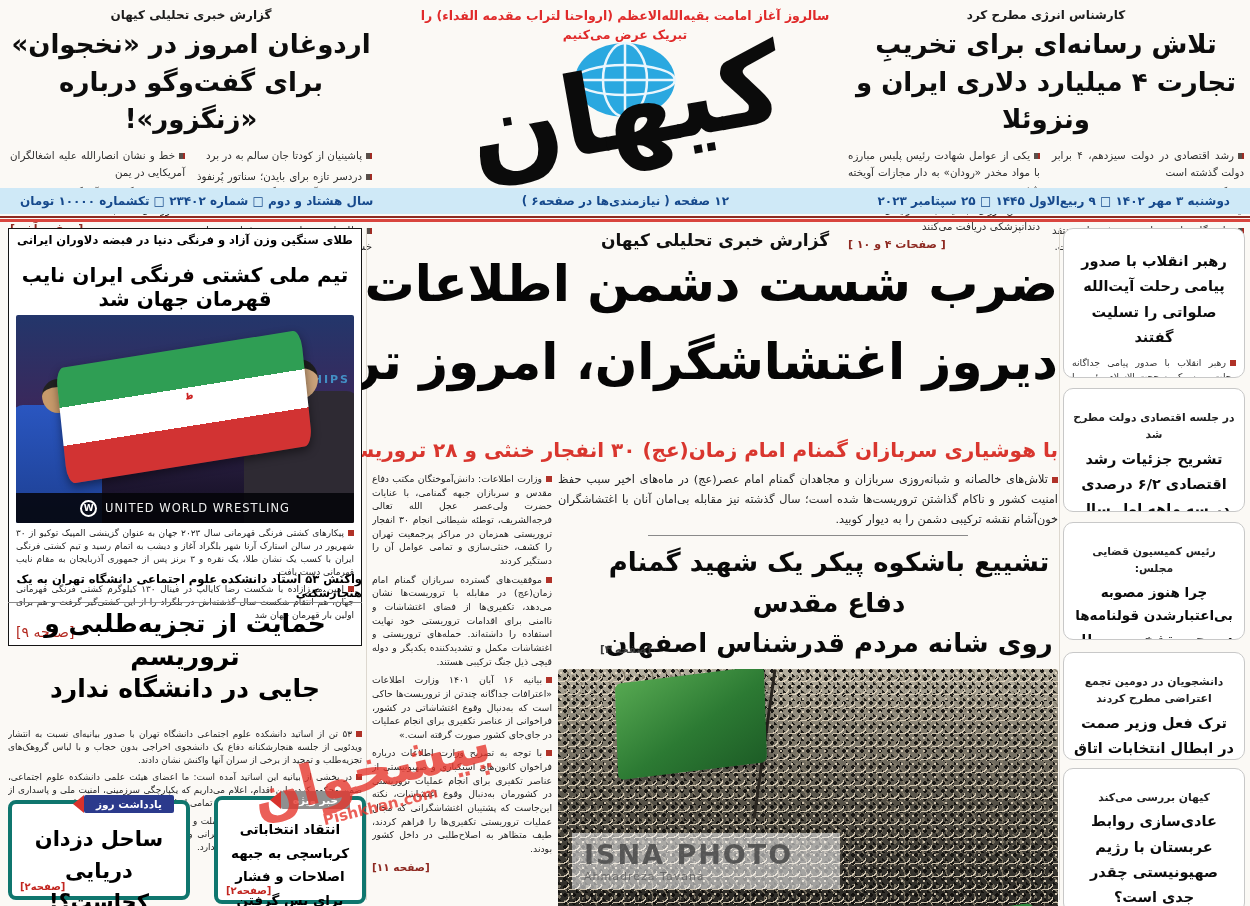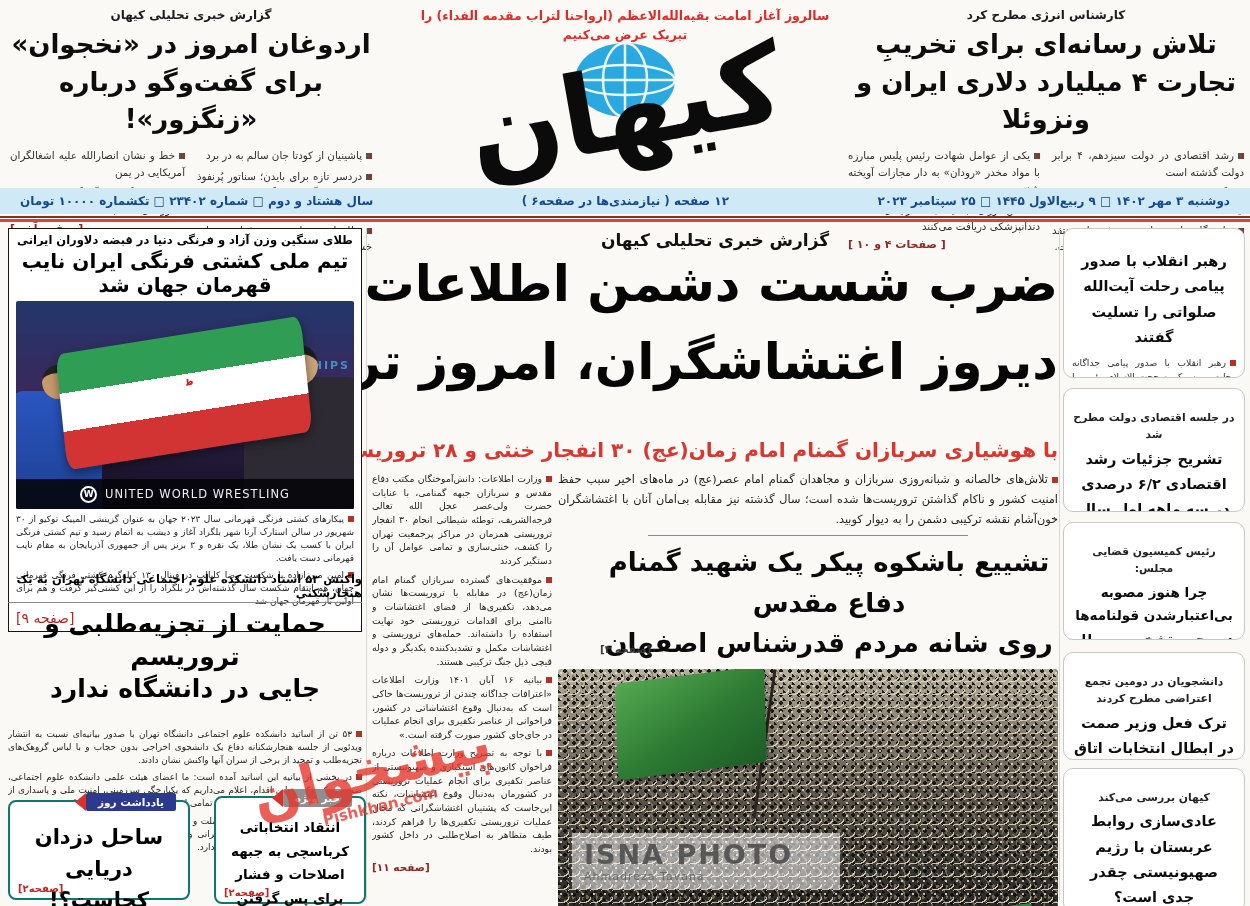--- a/index.html
+++ b/index.html
@@ -62,21 +62,21 @@
     background:
       radial-gradient(circle 5px at 18px 10px, #e664a0 0 4px, transparent 5px),
       radial-gradient(circle 5px at 48px 28px, #f0d14a 0 4px, transparent 5px),
       radial-gradient(circle 5px at 90px 12px, #e664a0 0 4px, transparent 5px),
       radial-gradient(circle 5px at 130px 30px, #f0d14a 0 4px, transparent 5px),
       radial-gradient(circle 5px at 165px 14px, #e05a9a 0 4px, transparent 5px),
       linear-gradient(180deg,#2f8a3e 0 34%, #e8e4da 34% 67%, #c43a35 67% 100%); }
 
   
   .wbox { left:8px; top:228px; width:354px; border:1px solid #141414; background:#fff; padding:4px 7px 5px; }
-  .wkick { font-size:11.5px; font-weight:bold; text-align:center; margin-bottom:2px; }
+  .wkick { font-size:11.5px; font-weight:bold; text-align:center; margin-bottom:16px; }
   .whead { font-size:20px; font-weight:900; text-align:center; margin-bottom:4px; }
   .wphoto { position:relative; width:338px; height:208px; overflow:hidden; border-radius:2px;
     background:linear-gradient(180deg,#23366b 0%,#39295c 42%,#241b3a 72%,#120d1f 100%); }
   .champ { position:absolute; color:#49b8ef; opacity:.7; font-size:11px; font-weight:bold; letter-spacing:2px; direction:ltr; }
   .iran-flag { position:absolute; left:44px; top:34px; width:248px; height:116px; transform:rotate(-9deg) skewX(-3deg);
     border-radius:8px/18px; box-shadow:0 4px 10px rgba(0,0,0,.45);
     background:linear-gradient(180deg,#2f9e54 0 34%, #ffffff 34% 67%, #d23333 67% 100%);
     display:flex; align-items:center; justify-content:center; }
   .emblem { color:#c22; font-size:26px; font-weight:bold; line-height:1; }
   .coach { position:absolute; left:-6px; bottom:0; width:92px; height:118px; background:linear-gradient(#2a56c0,#1d3f91); border-radius:14px 42px 0 0; }
@@ -94,21 +94,21 @@
 
   
   .uni { left:8px; top:572px; width:354px; }
   .uni-kick-wrap { text-align:right; }
   .uni-kick { display:inline-block; font-size:11.5px; font-weight:bold; border-bottom:1px solid #888; padding-bottom:2px; }
   .uni-head { font-size:25px; font-weight:900; text-align:center; line-height:1.3; margin:5px 0 22px; }
   .uni-body { max-height:140px; overflow:hidden; }
   .uni-body p { font-size:8.9px; line-height:1.48; text-align:justify; color:#222; margin-bottom:4px; }
 
   
-  .nbox { border:2px solid #0f766e; border-radius:8px; background:#fff; position:absolute; padding:14px 8px 4px; }
+  .nbox { border:4px solid #0f766e; border-radius:8px; background:#fff; position:absolute; padding:14px 8px 4px; }
   .tab { position:absolute; top:-9px; right:12px; height:18px; line-height:18px; padding:0 12px; color:#fff;
          font-size:10.5px; font-weight:bold; border-radius:2px; }
   .tab-arrow { position:absolute; left:-11px; top:0; width:0; height:0;
          border-top:9px solid transparent; border-bottom:9px solid transparent; border-right:11px solid #d8322c; }
   .nbox-ref { position:absolute; left:8px; bottom:4px; font-size:10px; font-weight:800; color:#c2251f; }
   .yad-title { font-size:21px; font-weight:900; text-align:center; line-height:1.5; margin-top:6px; }
   .khb-title { font-size:13.5px; font-weight:800; text-align:center; line-height:1.75; margin-top:4px; }
 
   
   .sbox { position:absolute; left:1063px; width:182px; border:1px solid #c8c8c8; border-radius:10px; background:#fff;

